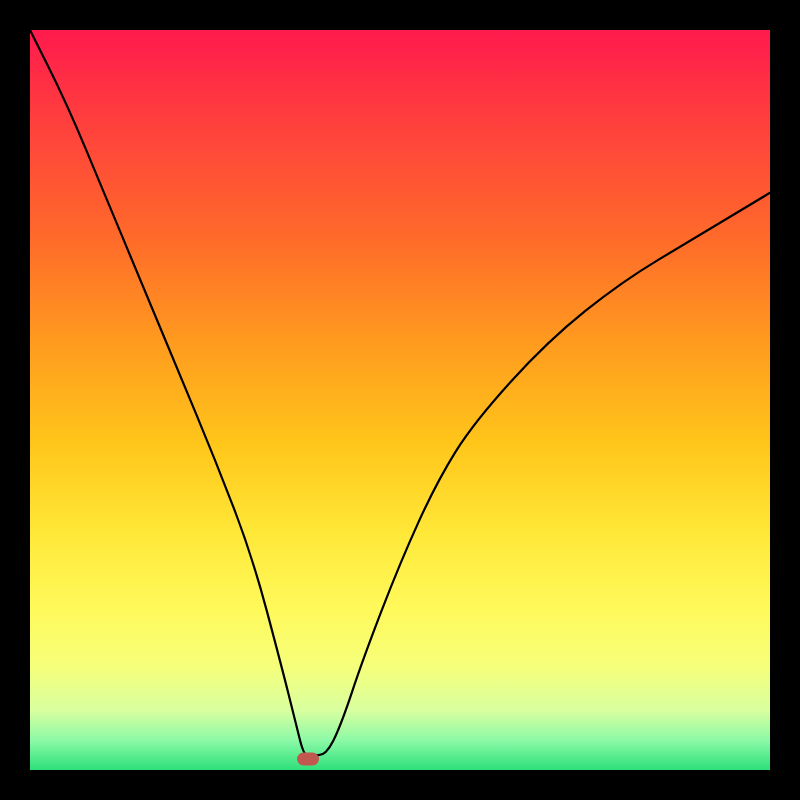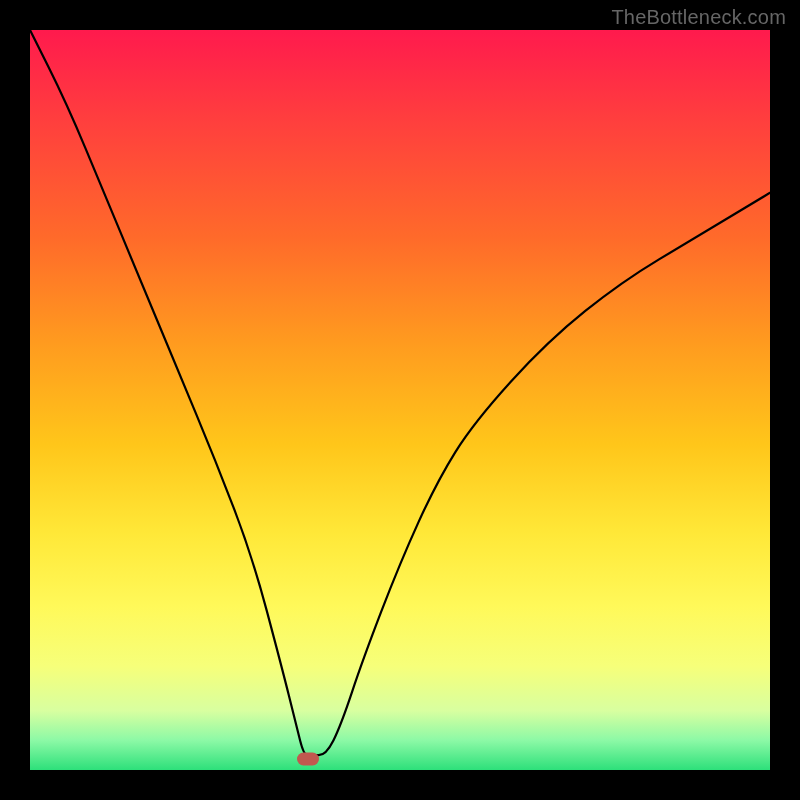--- a/index.html
+++ b/index.html
@@ -71,21 +71,20 @@
     font-size: 20px;
     font-weight: 500;
     letter-spacing: 0.2px;
     user-select: none;
   }
 </style>
 </head>
 <body>
 
 <div class="stage">
-  <div class="watermark">TheBottleneck.com</div>
   <div class="plot">
     <div class="gradient"></div>
     <svg class="curve" viewBox="0 0 740 740" preserveAspectRatio="none">
       <path id="curve-path" d="M 0 0 Q 0 0 18.5 37 Q 37 74 55.5 118.39999999999998 Q 74 162.79999999999995 92.5 207.19999999999996 Q 111 251.59999999999997 129.5 296 Q 148 340.4 166.5 384.79999999999995 Q 185 429.2 203.5 477.29999999999995 Q 222 525.4 236.8 580.9 Q 251.60000000000002 636.4 259 666 Q 266.4 695.6 270.1 710.4000000000001 Q 273.8 725.2 277.5 725.2 Q 281.2 725.2 288.6 725.2 Q 296 725.2 303.4 710.4000000000001 Q 310.8 695.6 321.9 662.3 Q 333 629 351.5 580.9 Q 370 532.8 388.5 492.09999999999997 Q 407.00000000000006 451.4 425.5 421.8 Q 444 392.20000000000005 481 351.5 Q 518 310.8 555 281.2 Q 592 251.59999999999997 629 229.4 Q 666 207.20000000000005 703 185 T 740 162.79999999999995"></path>
     </svg>
     <div id="marker" class="marker" style="left: 277.5px; top: 728.9px;"></div>
   </div>
 </div>
 
 </body></html>

